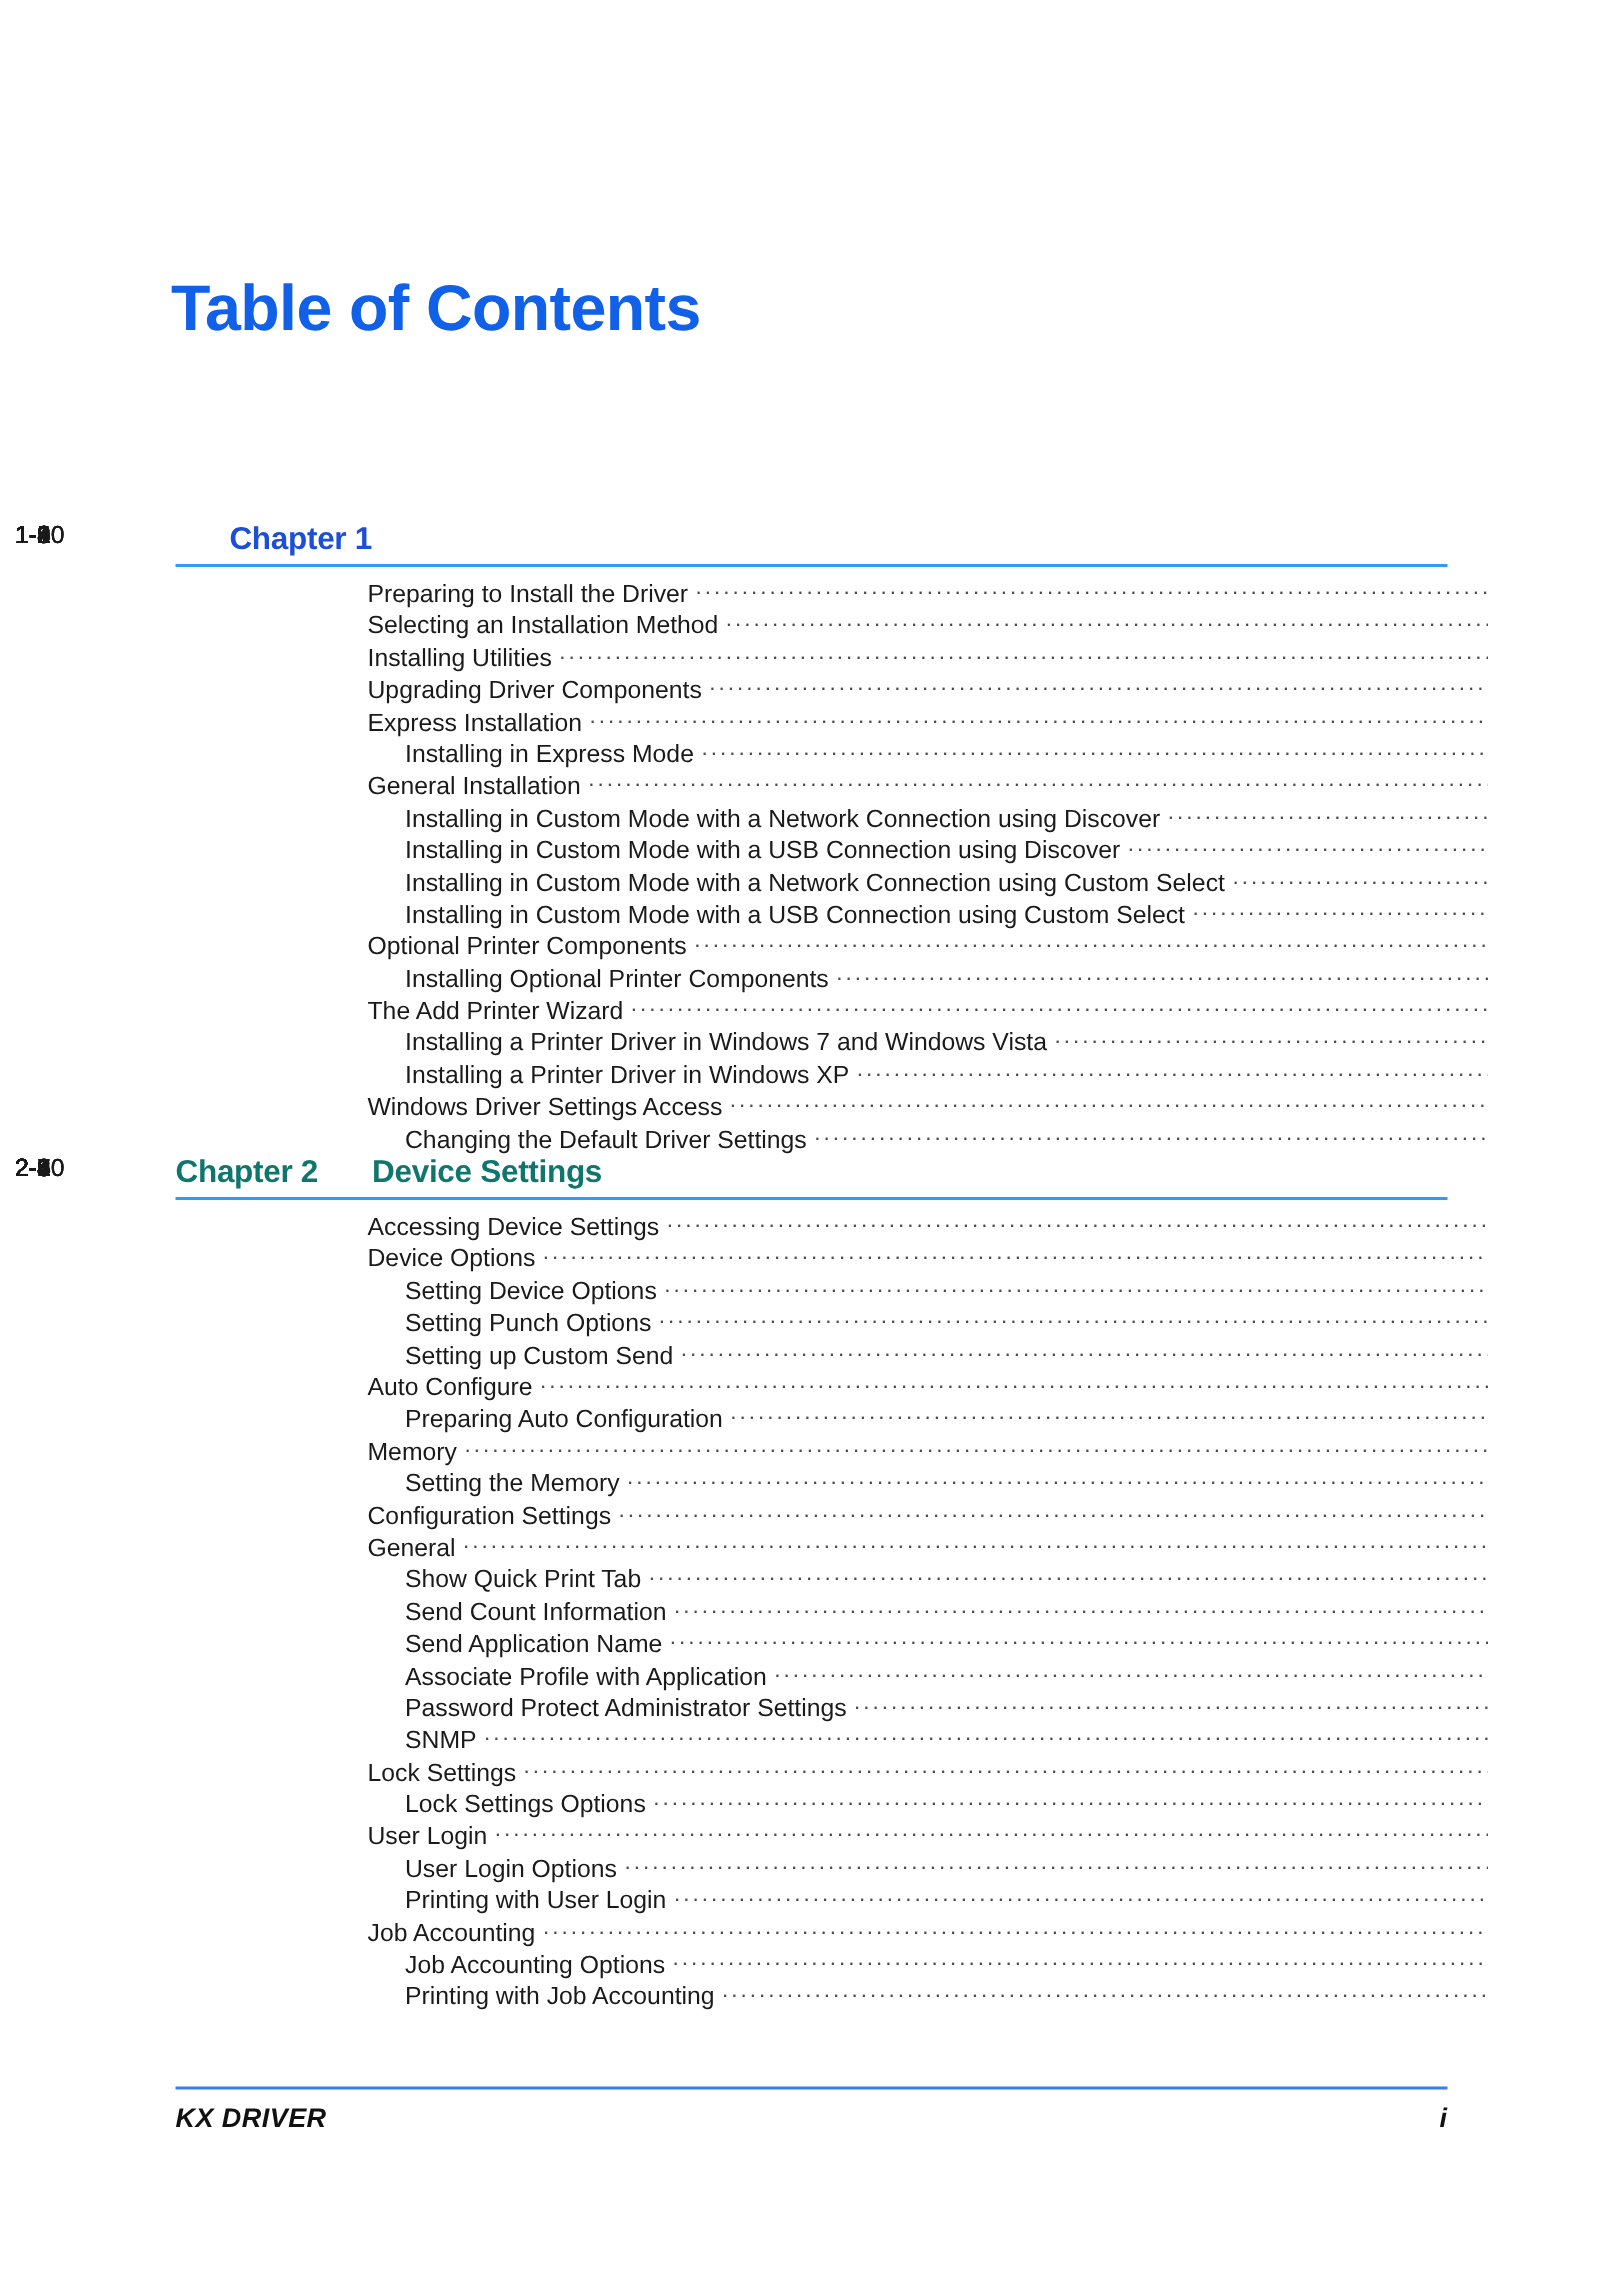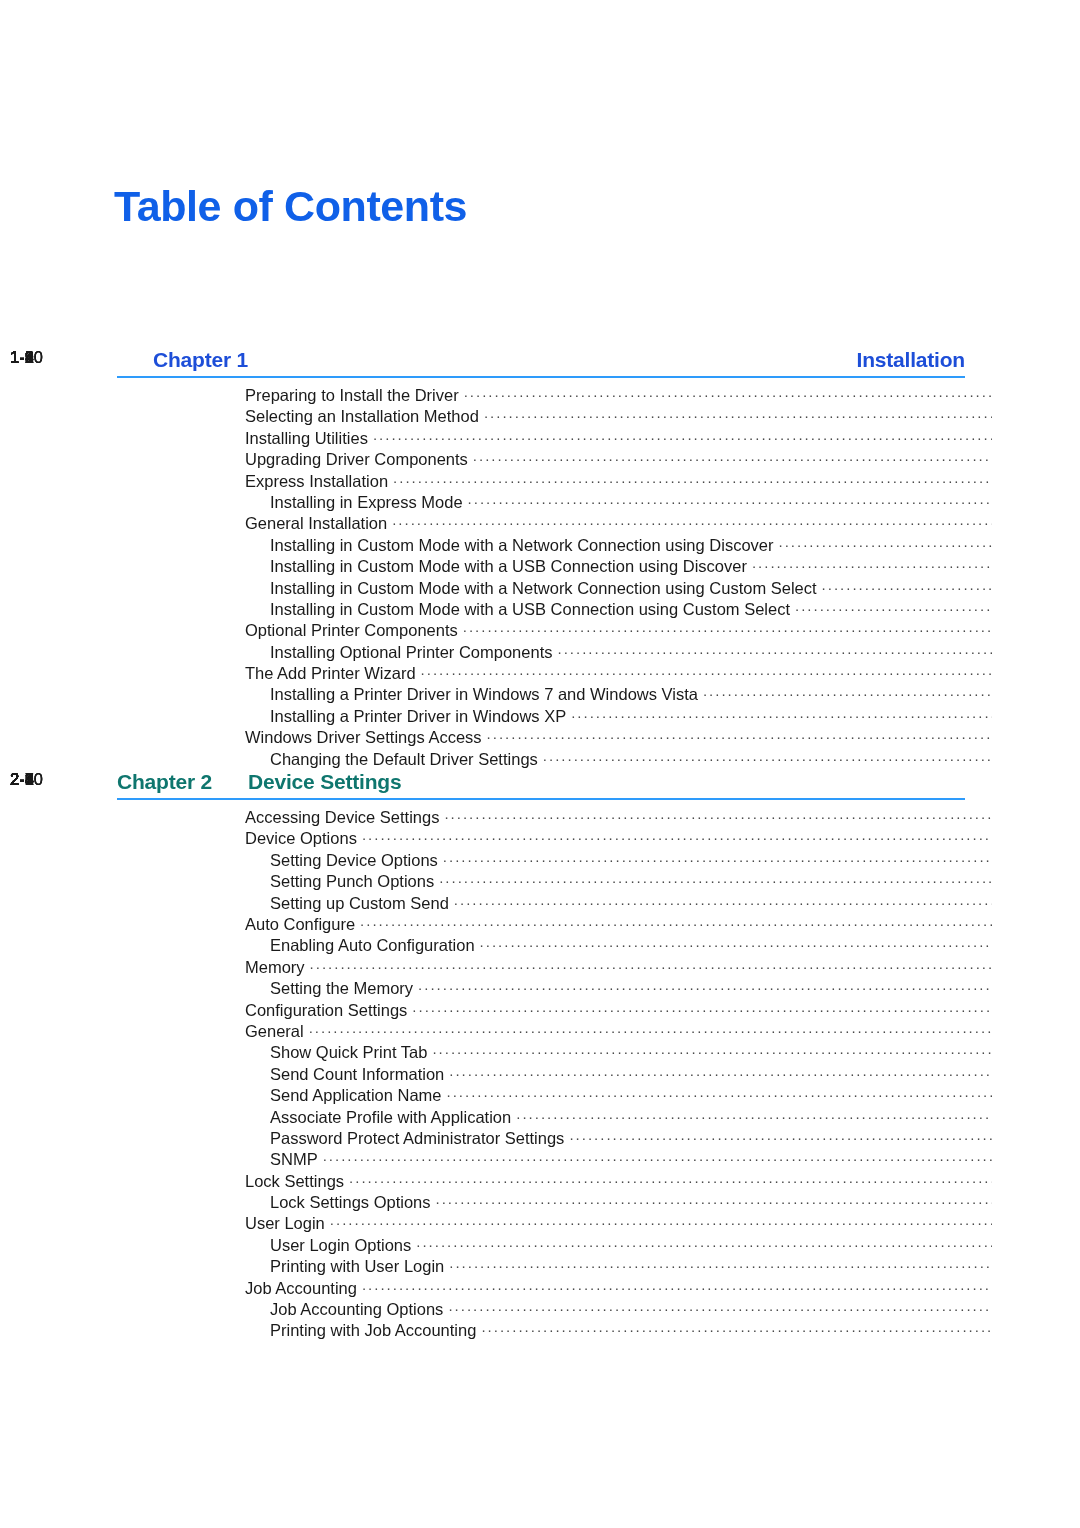--- a/index.html
+++ b/index.html
@@ -152,21 +152,20 @@
 <body>
 
 <div class="page">
 
   <div class="doc-title" style="color: rgb(16, 96, 232);">Table of Contents</div>
 
   <div class="toc">
       <div class="chapter">
         <div class="chapter-head" style="color: #1d4ed8; text-align: right;">
           <span class="chapter-label">Chapter 1</span>
-          <span class="chapter-title">Installation</span>
         </div>
         <div class="chapter-rule" style="background: rgb(46, 155, 251);"></div>
         <div class="entries">
           <div class="entry lvl-1">
             <span class="label">Preparing to Install the Driver</span>
             <span class="leader"></span>
             <span class="page">1-1</span>
           </div>
           <div class="entry lvl-1">
             <span class="label">Selecting an Installation Method</span>
@@ -286,21 +285,21 @@
             <span class="label">Setting up Custom Send</span>
             <span class="leader"></span>
             <span class="page">2-2</span>
           </div>
           <div class="entry lvl-1">
             <span class="label">Auto Configure</span>
             <span class="leader"></span>
             <span class="page">2-3</span>
           </div>
           <div class="entry lvl-2">
-            <span class="label">Enabling Auto Configuration</span>
+            <span class="label">Preparing Auto Configuration</span>
             <span class="leader"></span>
             <span class="page">2-3</span>
           </div>
           <div class="entry lvl-1">
             <span class="label">Memory</span>
             <span class="leader"></span>
             <span class="page">2-3</span>
           </div>
           <div class="entry lvl-2">
             <span class="label">Setting the Memory</span>
@@ -384,14 +383,21 @@
           </div>
           <div class="entry lvl-2">
             <span class="label">Printing with Job Accounting</span>
             <span class="leader"></span>
             <span class="page">2-10</span>
           </div>
         </div>
       </div>
     </div>
 
+  <div class="footer">
+    <div class="footer-rule"></div>
+    <div class="footer-row">
+      <div class="footer-left">KX DRIVER</div>
+      <div class="footer-right">i</div>
+    </div>
+  </div>
 
 </div>
 
 </body></html>

